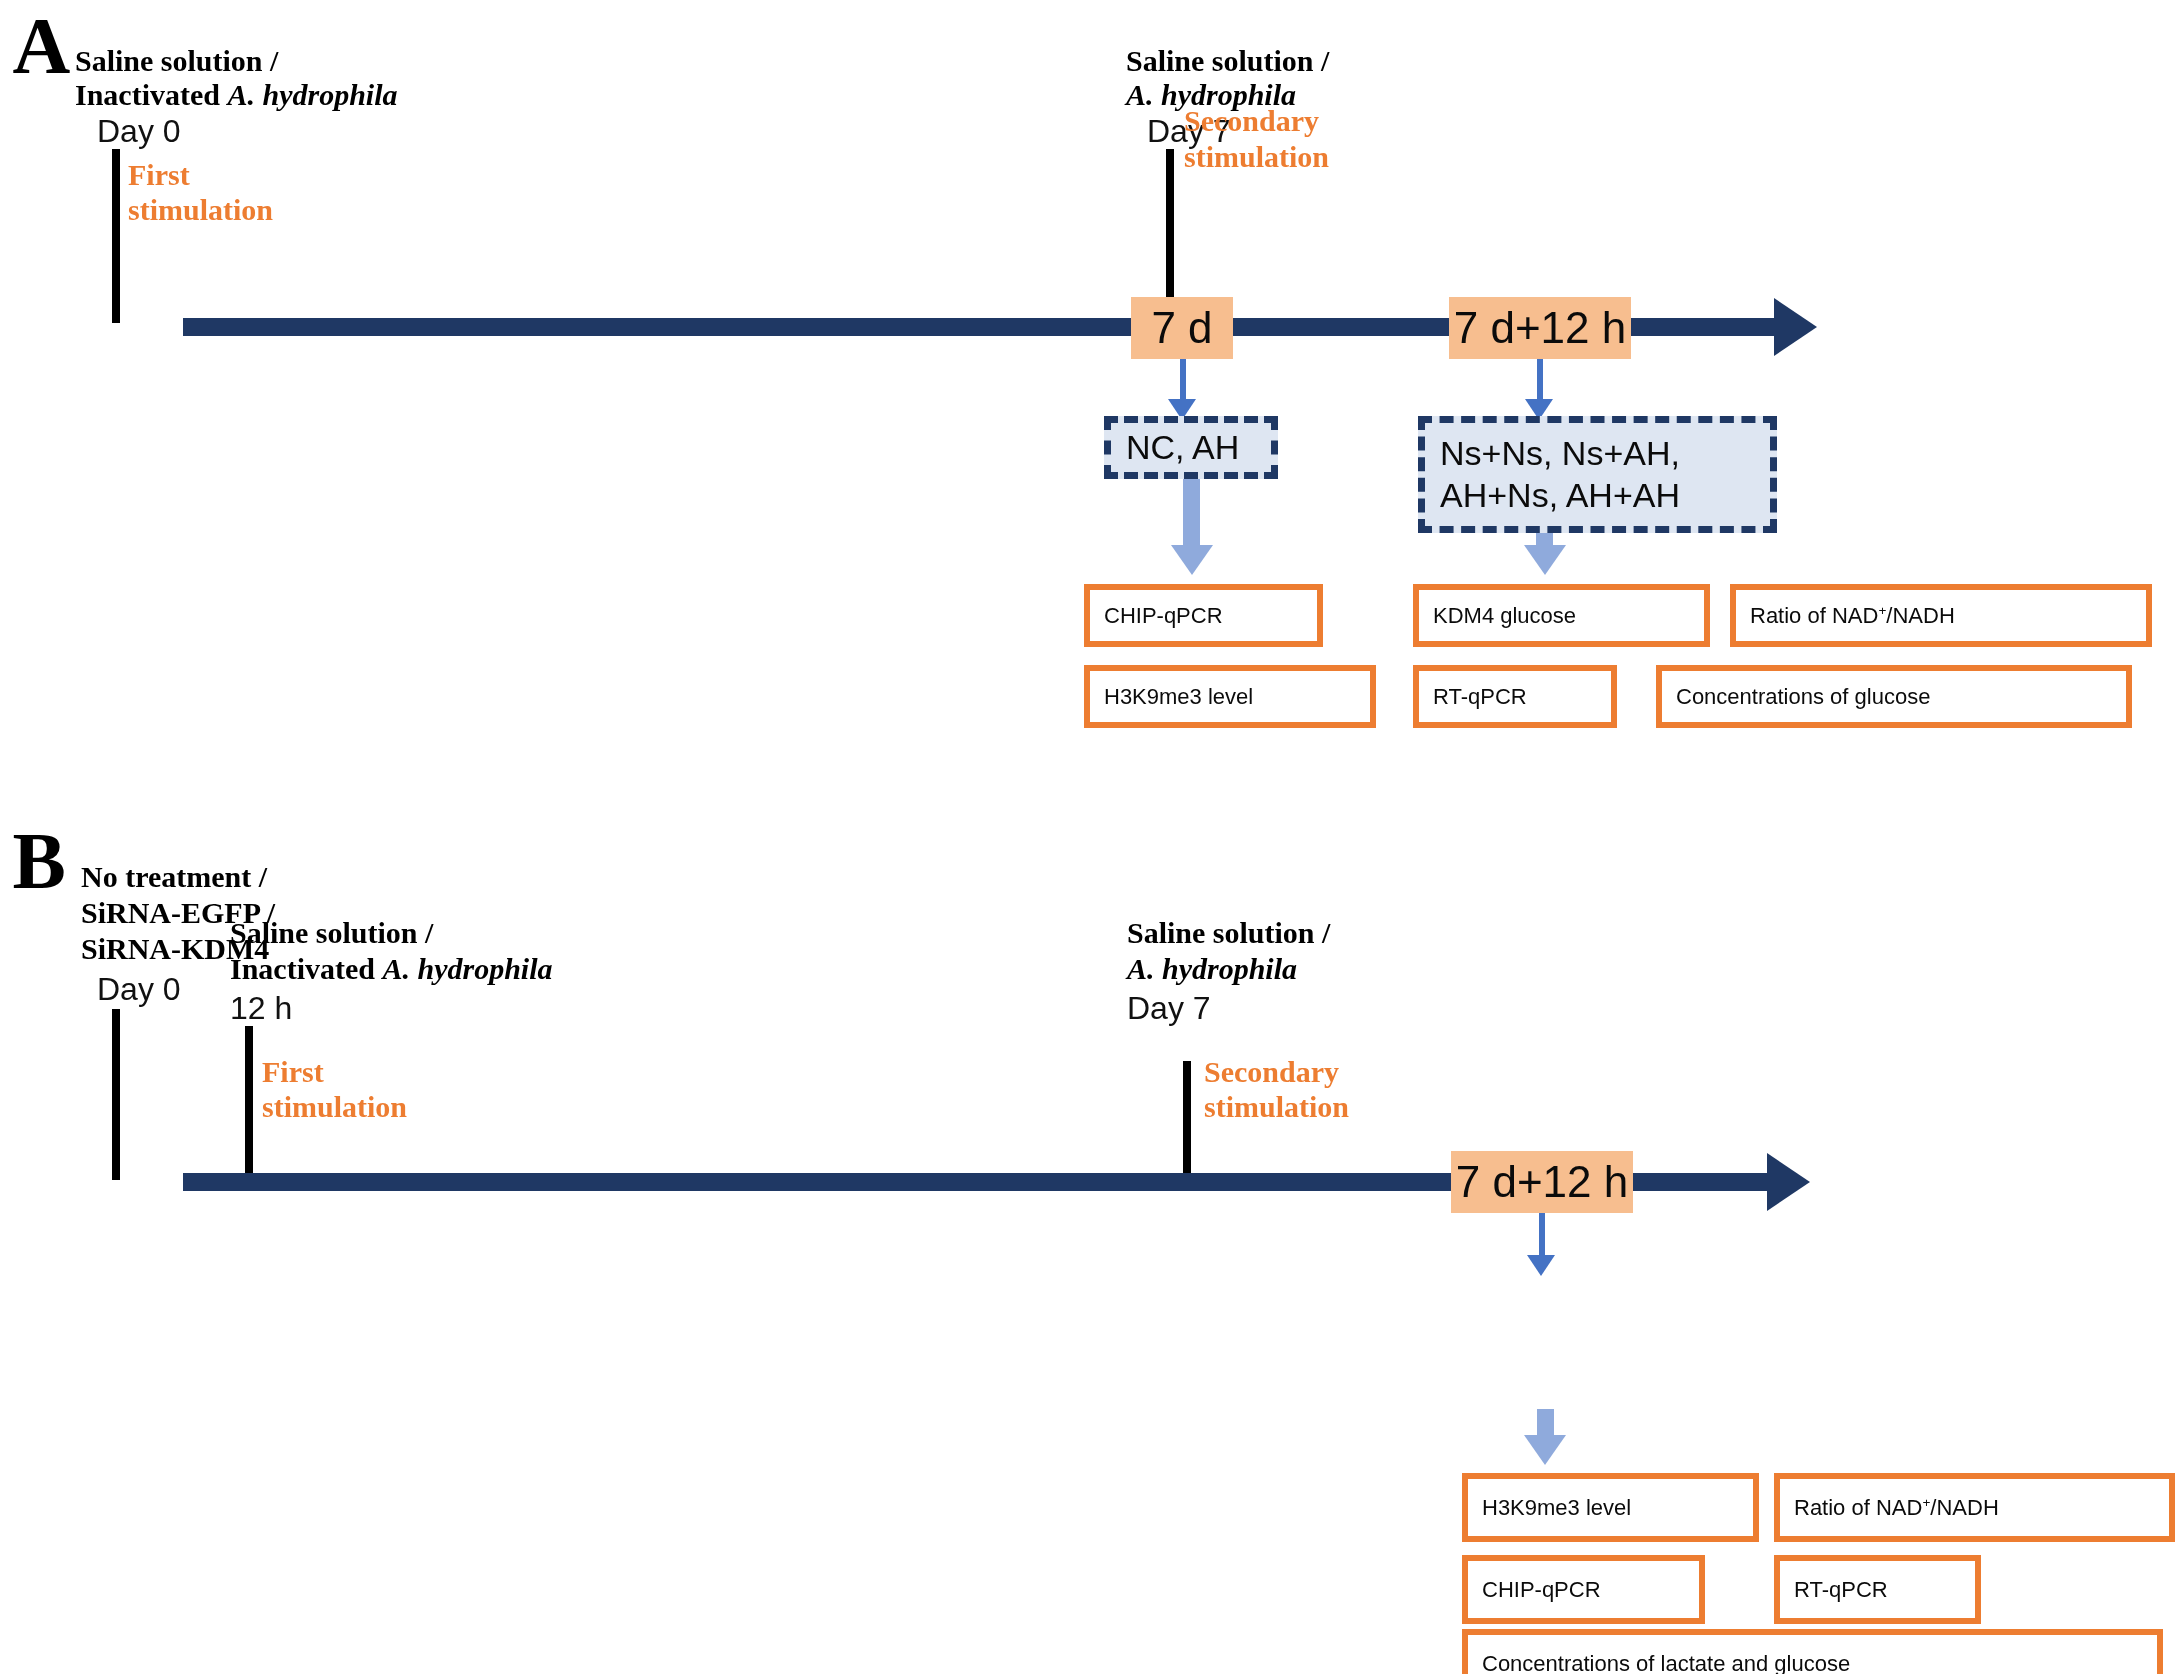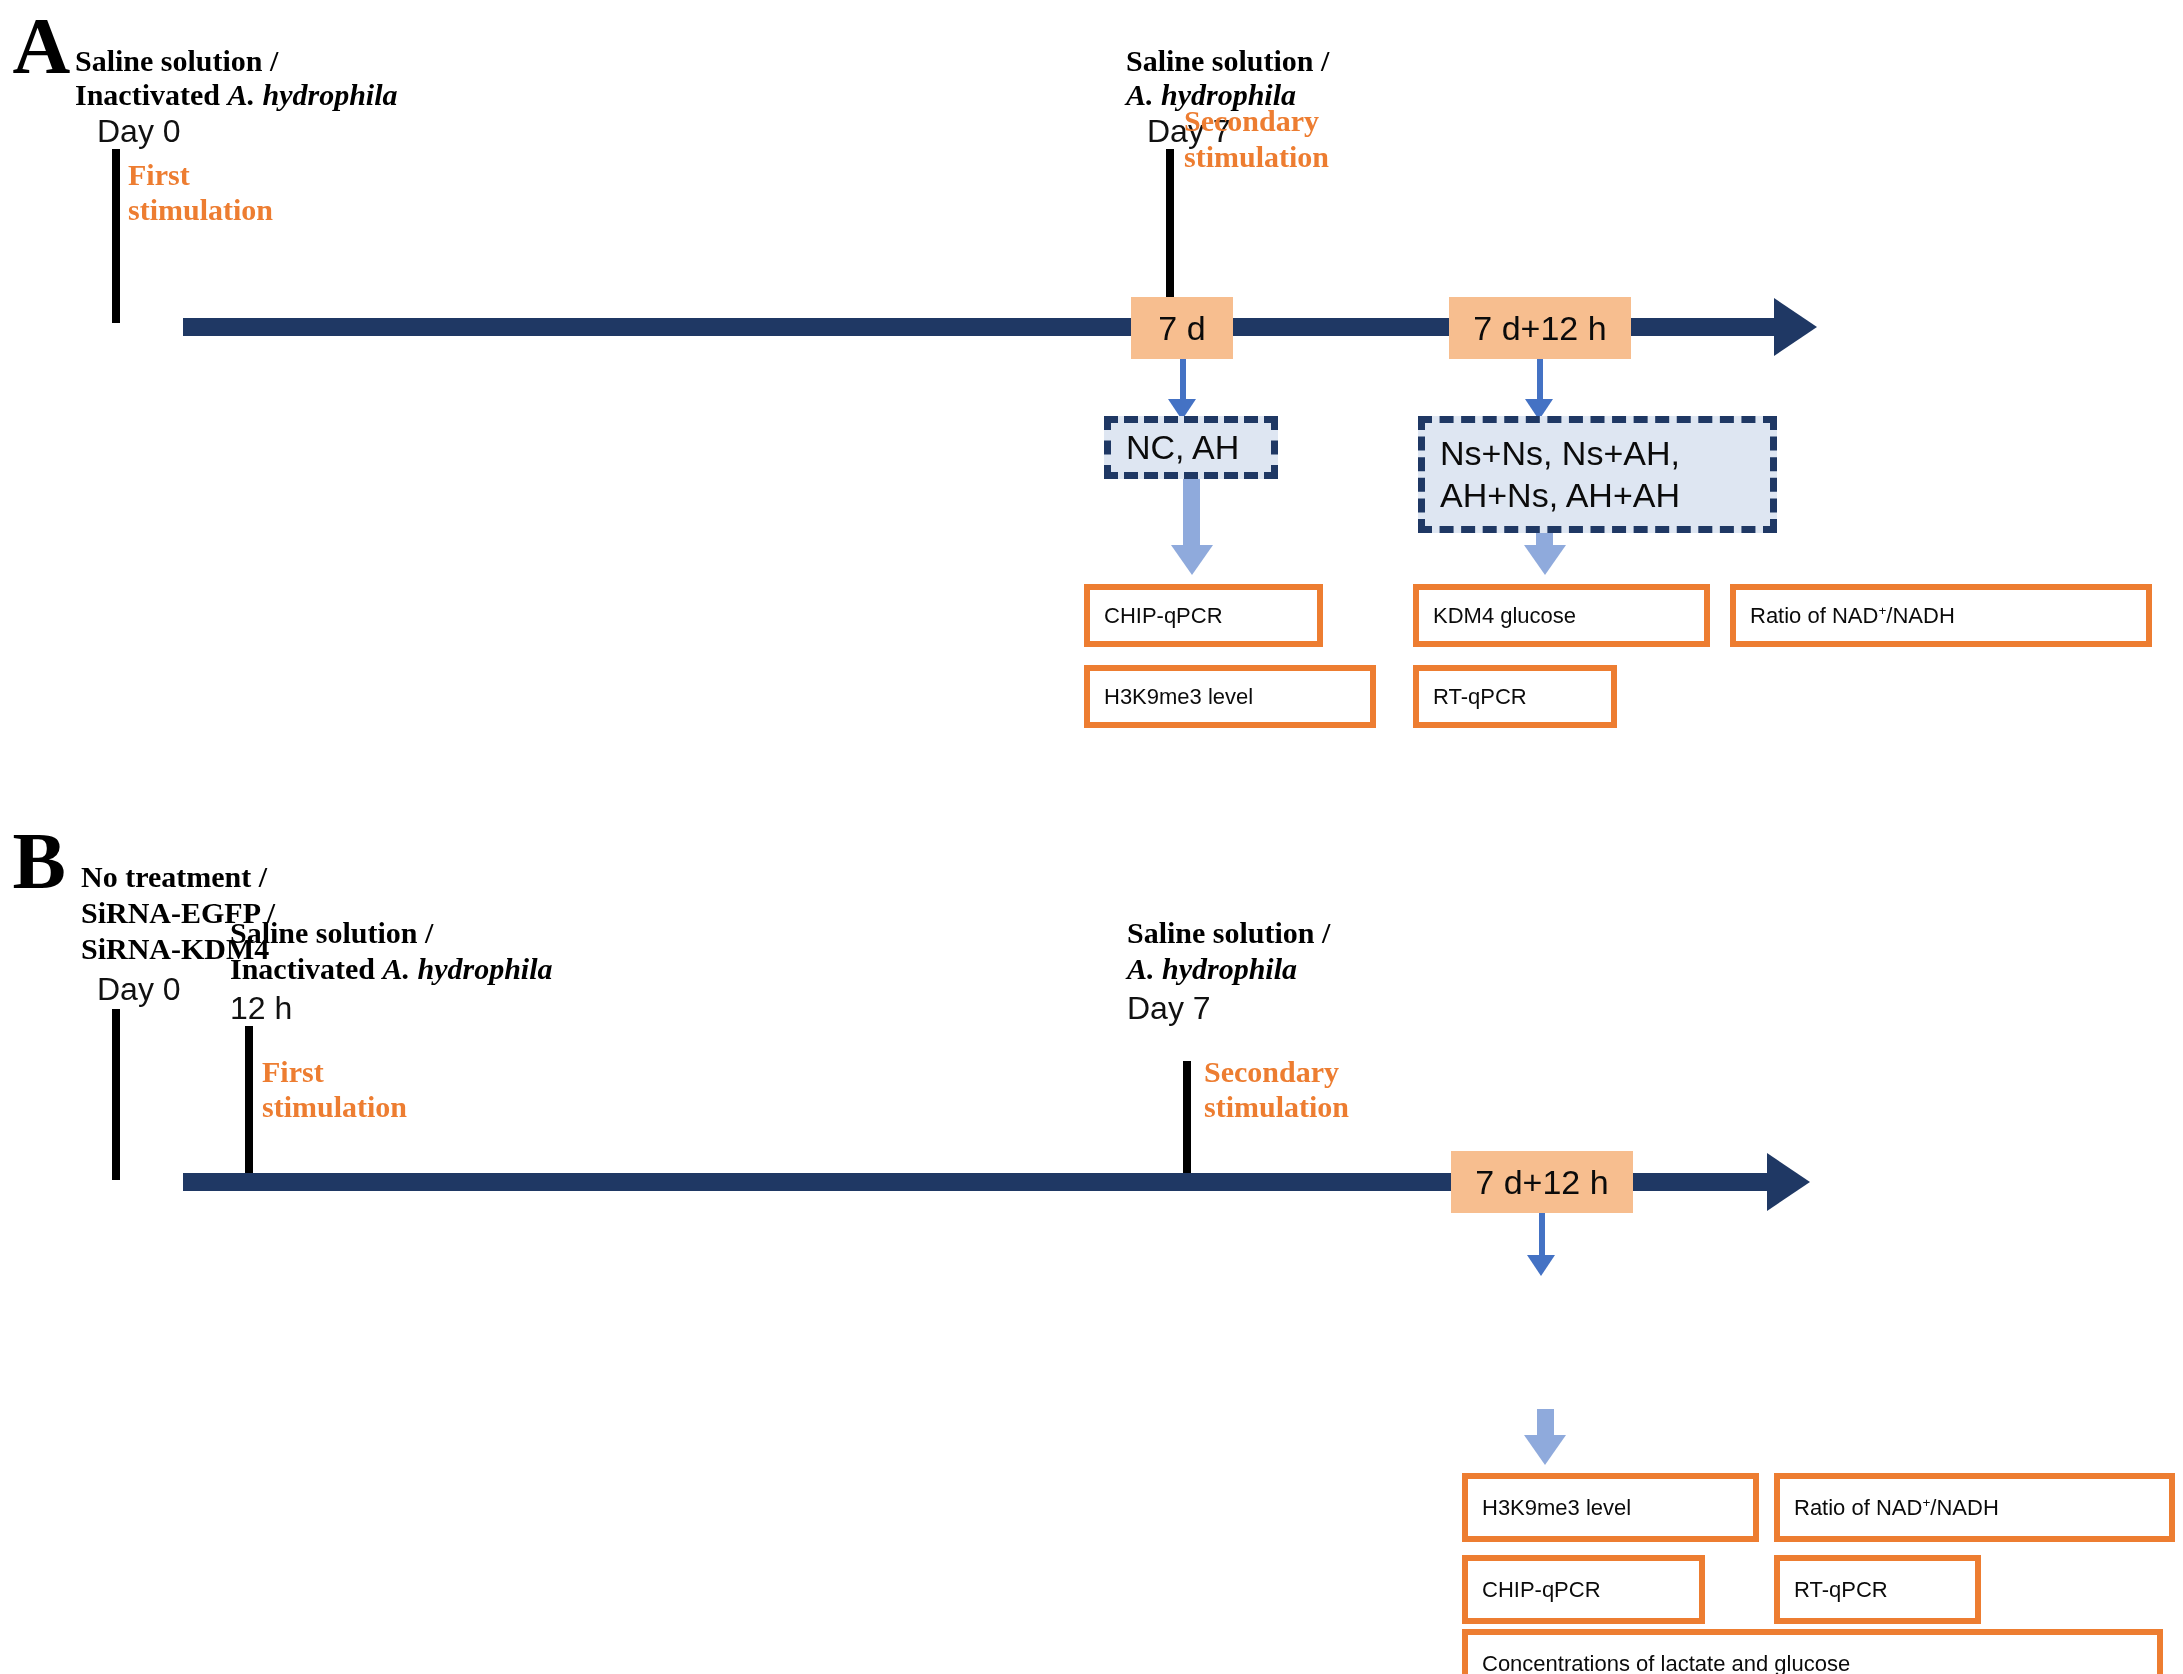--- a/index.html
+++ b/index.html
@@ -78,21 +78,21 @@
     width: 7.6px;
   }
 
   
   .time-chip {
     background: #F7BE8F;
     display: flex;
     align-items: center;
     justify-content: center;
     font-family: "Liberation Sans", sans-serif;
-    font-size: 34px;
+    font-size: 44px;
     color: #0b0b0b;
     white-space: nowrap;
   }
 
   
   .arrow-thin-shaft {
     background: #4472C4;
     width: 6.2px;
   }
   .arrow-thin-head {
@@ -215,20 +215,23 @@
   </div>
 
   <div class="abs out-box" style="left:1730px; top:584px; width:422px; height:63px;">
     <span class="otext"><span>Ratio of NAD</span><sup>+</sup><span>/NADH</span></span>
   </div>
 
   <div class="abs out-box" style="left:1413px; top:665px; width:204px; height:63px;">
     <span class="otext">RT-qPCR</span>
   </div>
 
+  <div class="abs out-box" style="left:1656px; top:665px; width:476px; height:63px;">
+    <span class="otext">Concentrations of glucose</span>
+  </div>
 
 
   <div class="abs panel-letter" style="left:12.4px; top:821px;">B</div>
 
   <div class="abs caption" style="left:81px; top:859px;">No treatment /</div>
   <div class="abs caption" style="left:81px; top:895px;">SiRNA-EGFP /</div>
   <div class="abs caption" style="left:81px; top:931px;">SiRNA-KDM4</div>
   <div class="abs day-label" style="left:97px; top:973px;">Day 0</div>
   <div class="abs tick" style="left:112px; top:1009px; height:171px;"></div>
 

